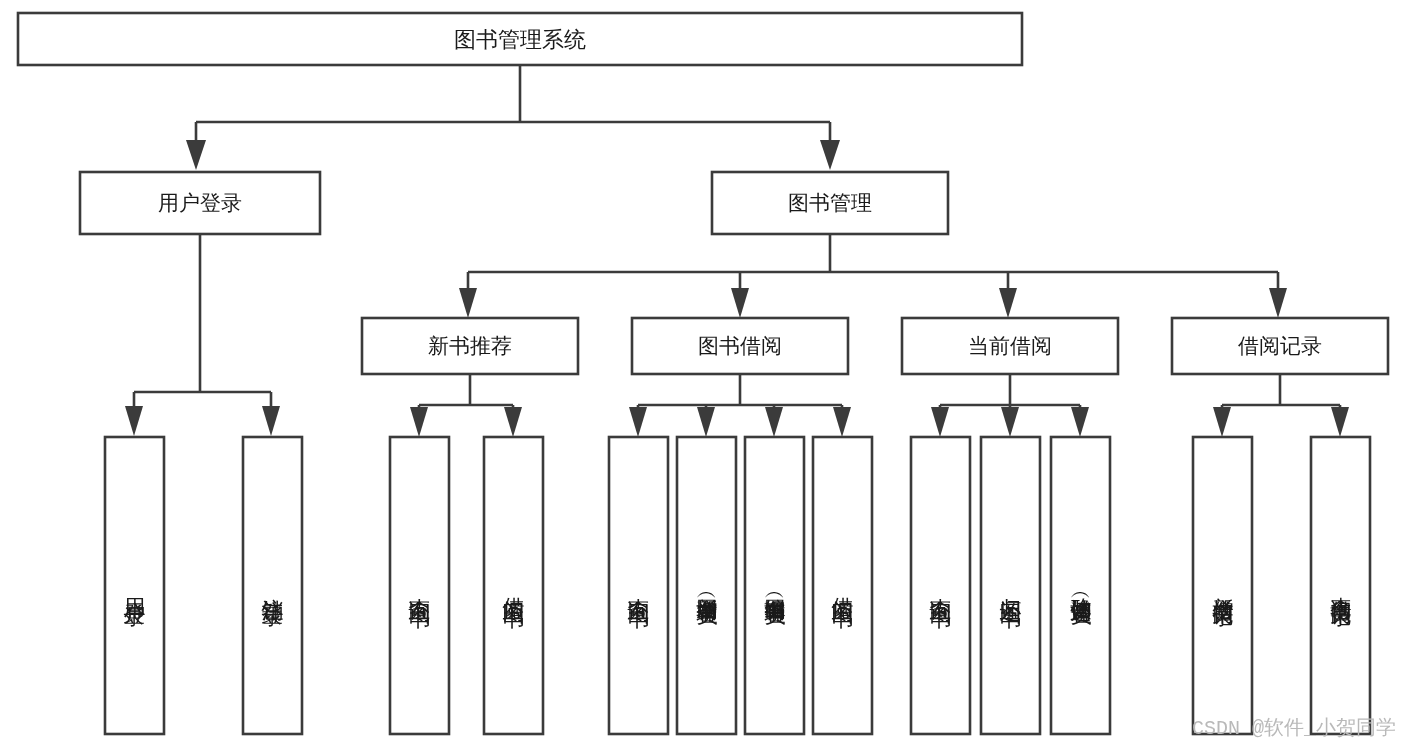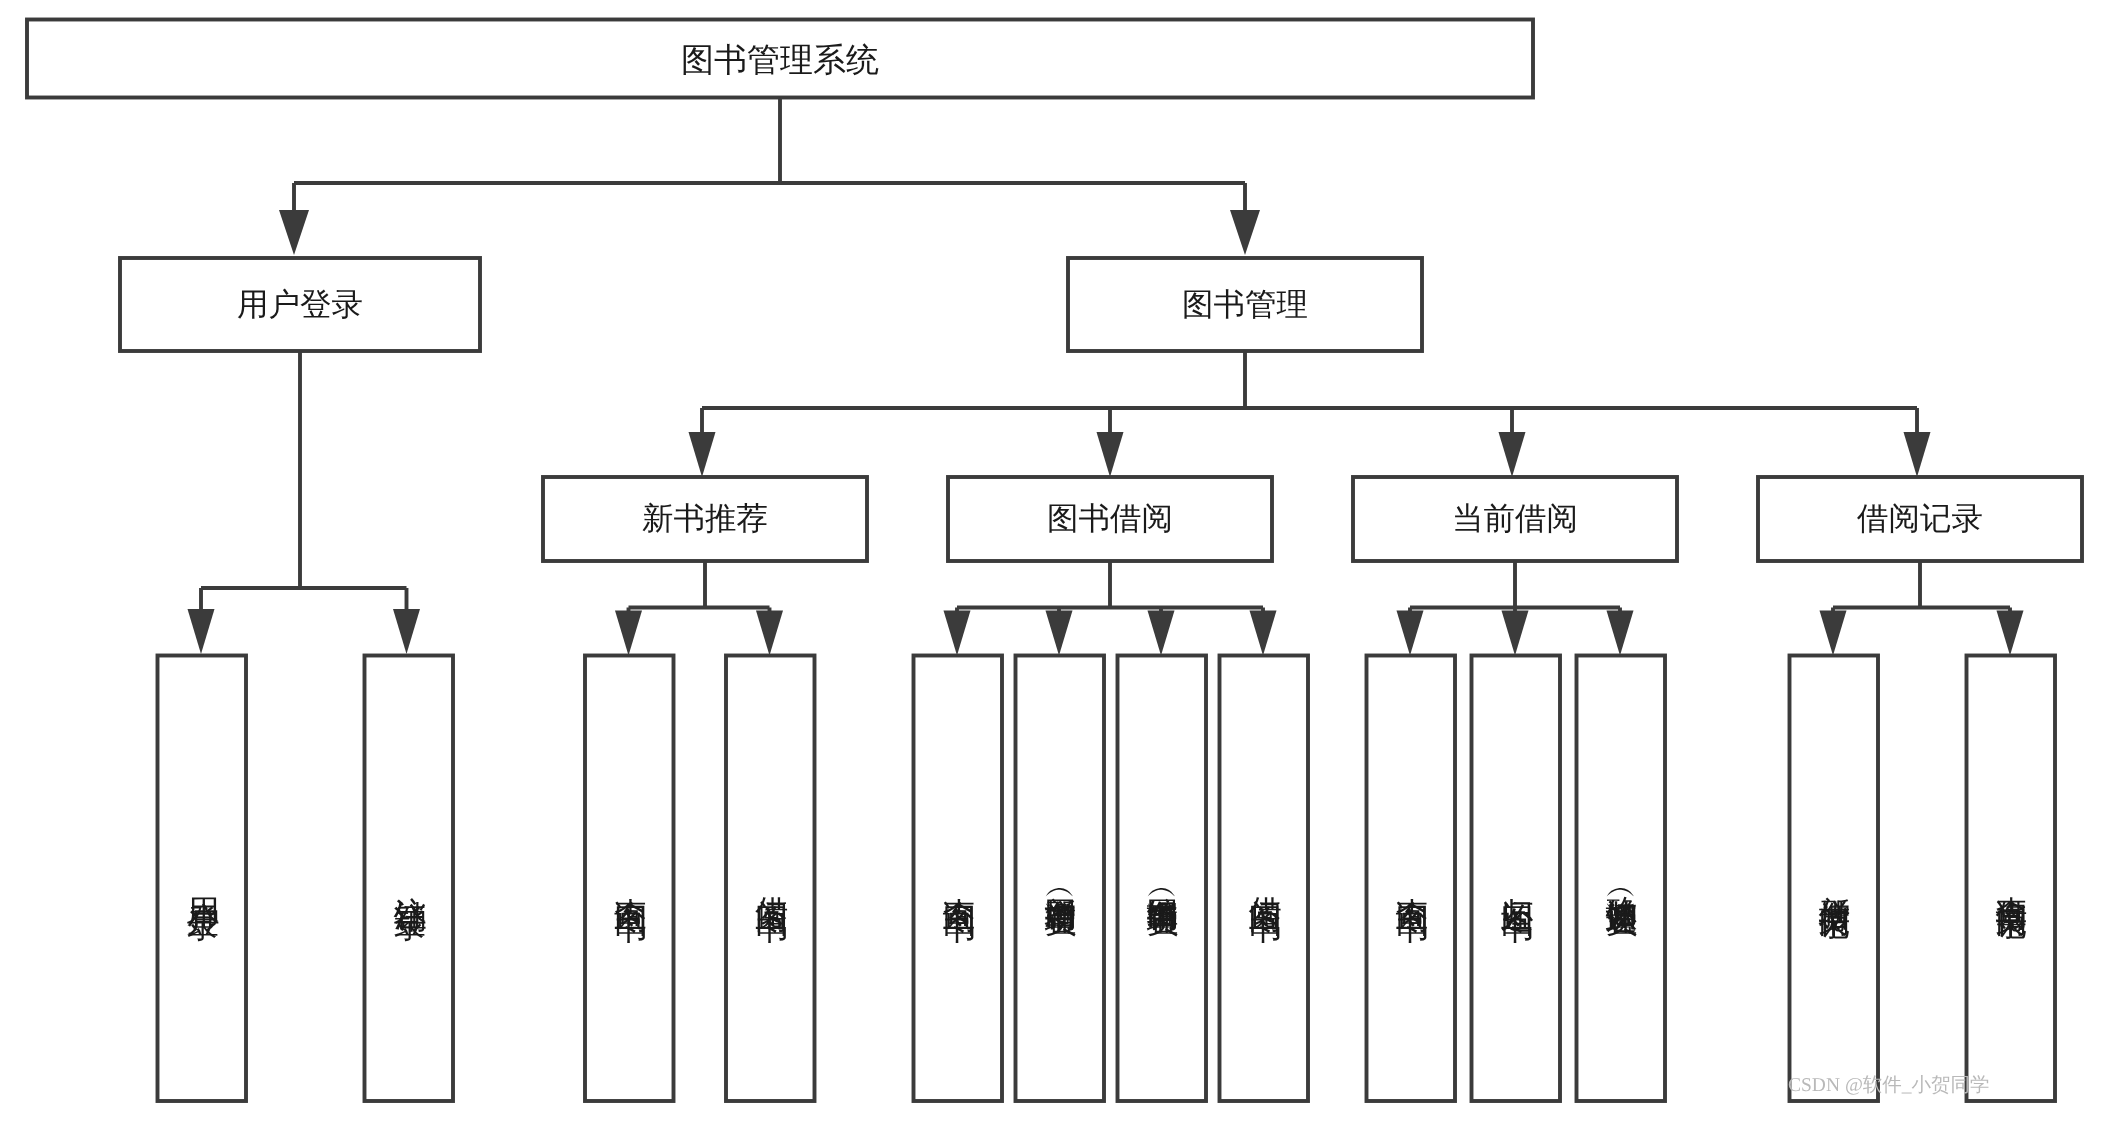--- a/index.html
+++ b/index.html
@@ -71,22 +71,22 @@
     justify-content: center;
     text-align: center;
     white-space: nowrap;
     pointer-events: none;
     user-select: none;
   }
   .watermark {
     position: absolute;
     left: 1192px;
     top: 714px;
-    font-family: Liberation Serif, serif;
-    font-size: 13px;
+    font-family: Liberation Mono, monospace;
+    font-size: 20px;
     color: #b9b9b9;
     white-space: nowrap;
     user-select: none;
   }
 </style>
 </head>
 <body>
 
 <div id="diagram-root">
 

